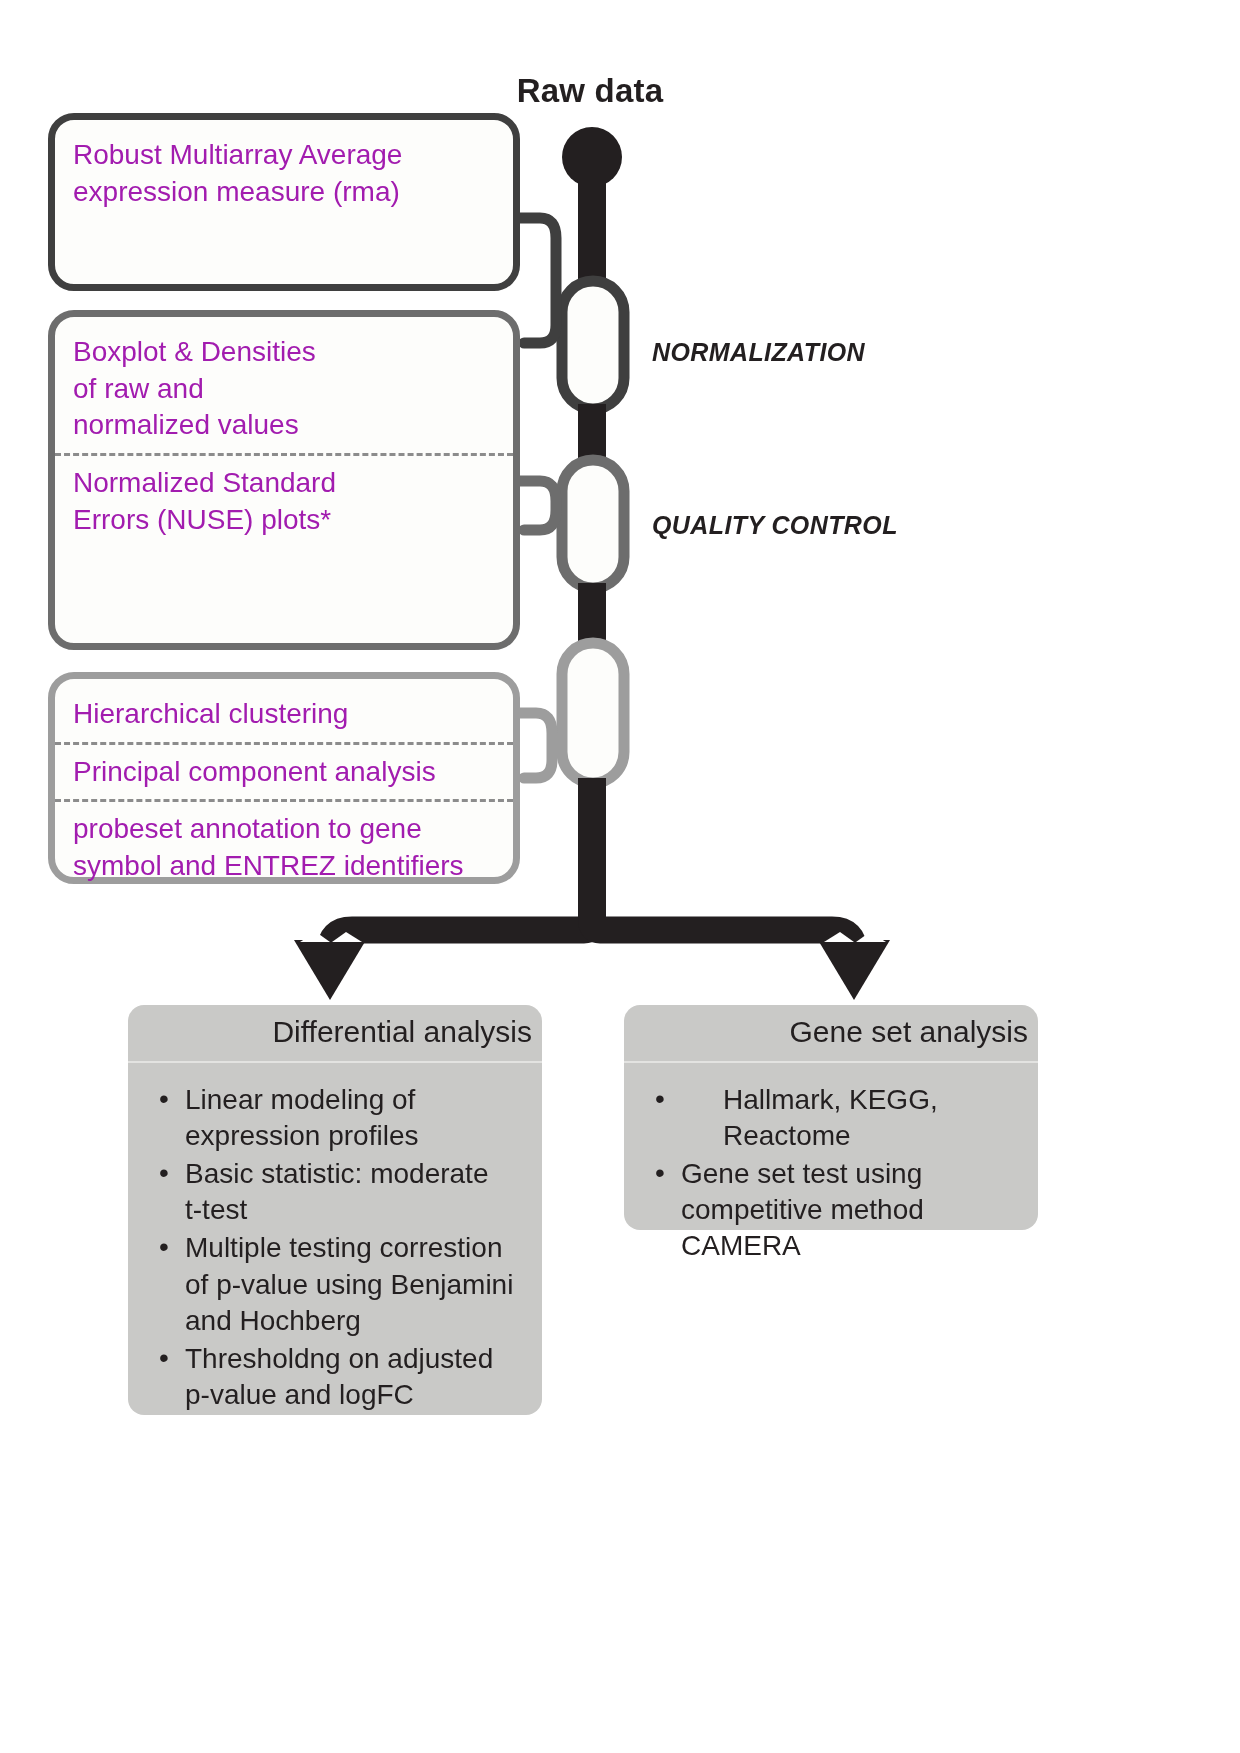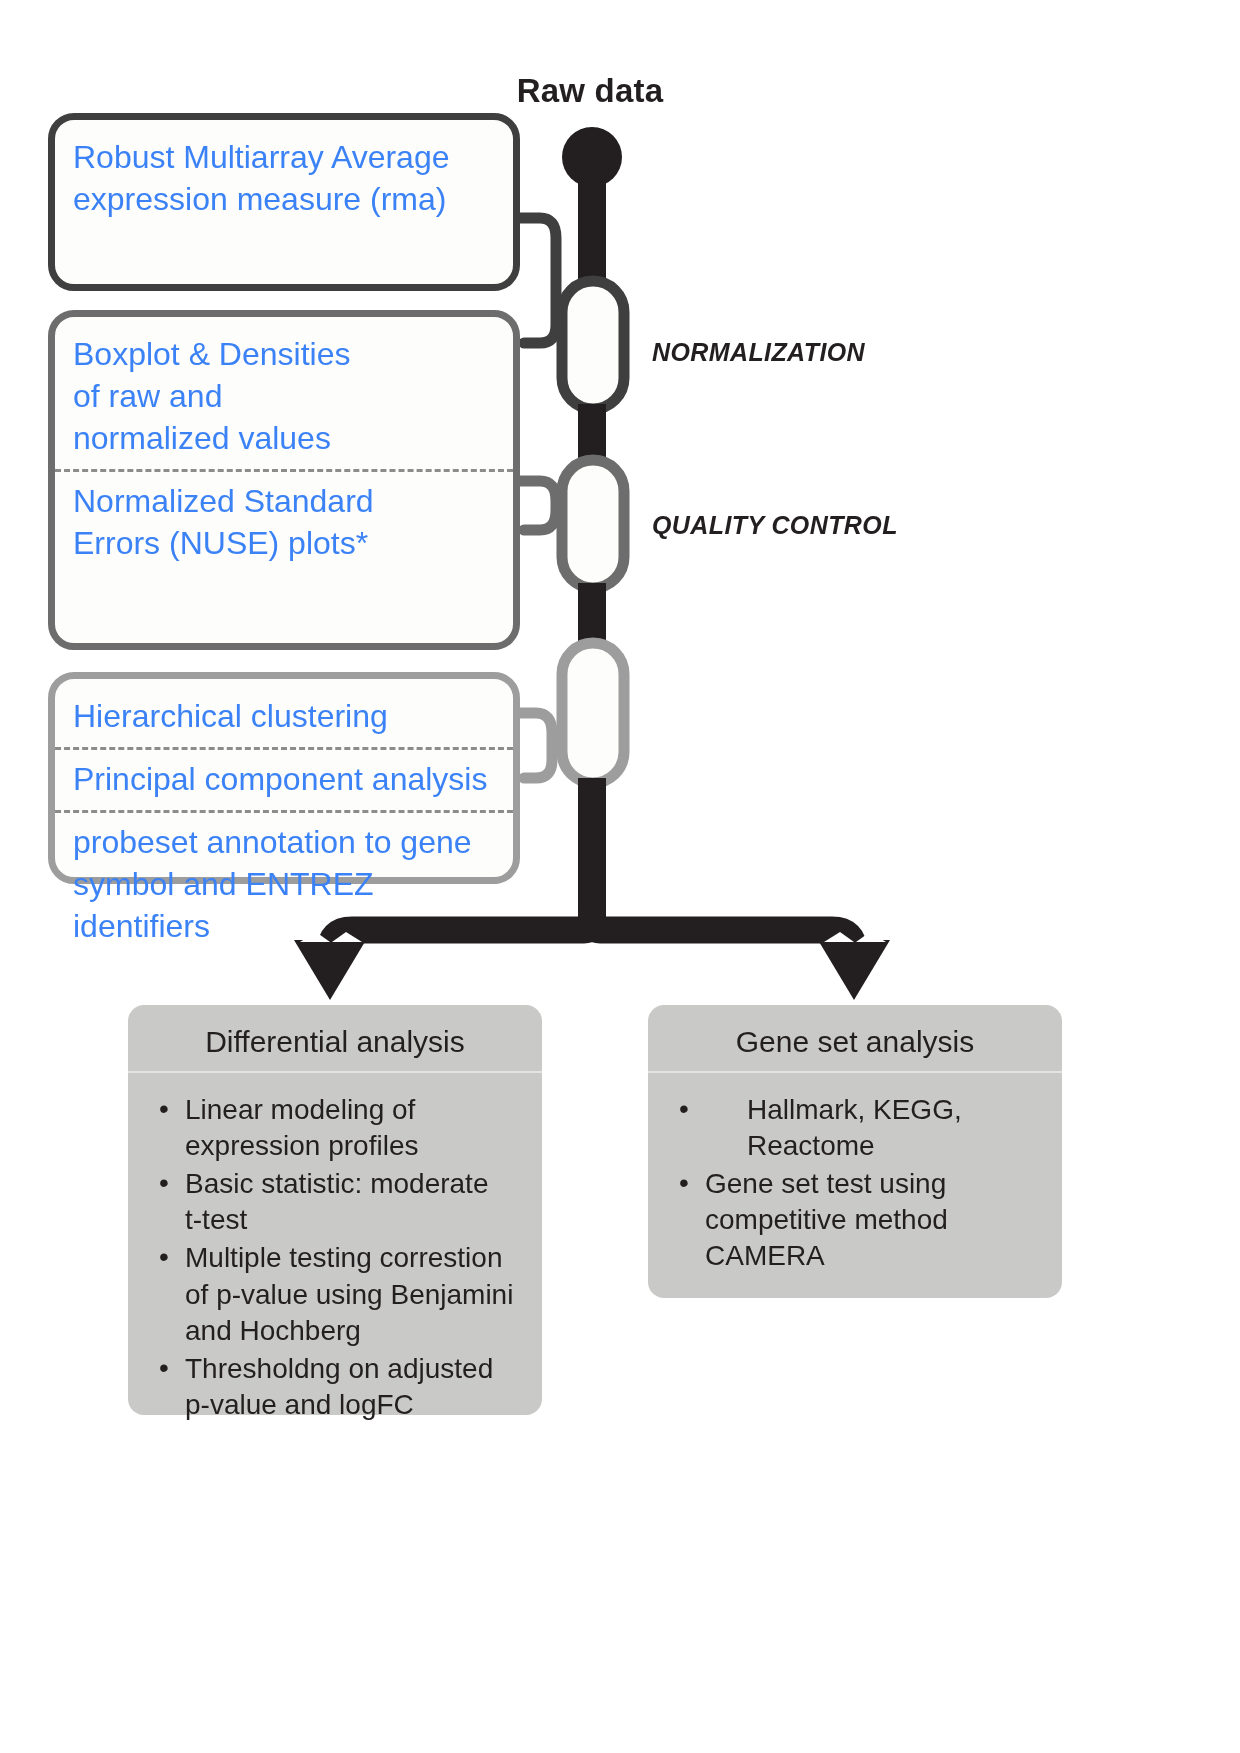--- a/index.html
+++ b/index.html
@@ -50,23 +50,23 @@
   
   .detail-card {
     position: absolute;
     box-sizing: border-box;
     background: #fdfdfb;
     border-style: solid;
     border-radius: 26px;
     padding: 8px 0 10px 0;
   }
   .detail-card .seg {
-    font-size: 32px;
+    font-size: 28px;
     line-height: 1.31;
-    color: #3b82f6;
+    color: #a21caf;
     padding: 9px 16px 9px 18px;
     white-space: pre-line;
   }
   .detail-card .seg + .seg {
     border-top: 3px dashed #8c8c8c;
   }
 
   #card-0 {
     left: 48px; top: 113px; width: 472px; height: 178px;
     border-width: 7px; border-color: #3f3f3f;
@@ -86,23 +86,23 @@
   
   .result-panel {
     position: absolute;
     box-sizing: border-box;
     background: #c9c9c7;
     border-radius: 16px;
     padding: 0;
   }
   .result-title {
     font-size: 30px;
-    text-align: center;
-    color: #231f20;
-    padding: 20px 10px 12px 10px;
+    text-align: right;
+    color: #231f20;
+    padding: 10px 10px 12px 10px;
     border-bottom: 2px solid #e3e3e1;
   }
   .result-list {
     margin: 7px;
     padding: 12px 18px 22px 20px;
     list-style: none;
   }
   .result-list li {
     position: relative;
     font-size: 28px;
@@ -115,21 +115,21 @@
   .result-list li::before {
     content: "\2022";
     position: absolute;
     left: 4px;
     top: -1px;
     font-size: 28px;
     line-height: 1.29;
     color: #231f20;
   }
   #panel-0 { left: 128px; top: 1005px; width: 414px; height: 410px; }
-  #panel-1 { left: 648px; top: 1005px; width: 414px; height: 293px; }
+  #panel-1 { left: 624px; top: 1005px; width: 414px; height: 225px; }
   #panel-1 .result-list li .wrapline { display: block; padding-left: 42px; }
 </style>
 </head>
 <body>
 
 <div id="canvas">
 
   <div id="raw-data-title">Raw data</div>
 
   <svg id="spine" viewBox="0 0 1240 1050" width="1240" height="1050" xmlns="http://www.w3.org/2000/svg">

